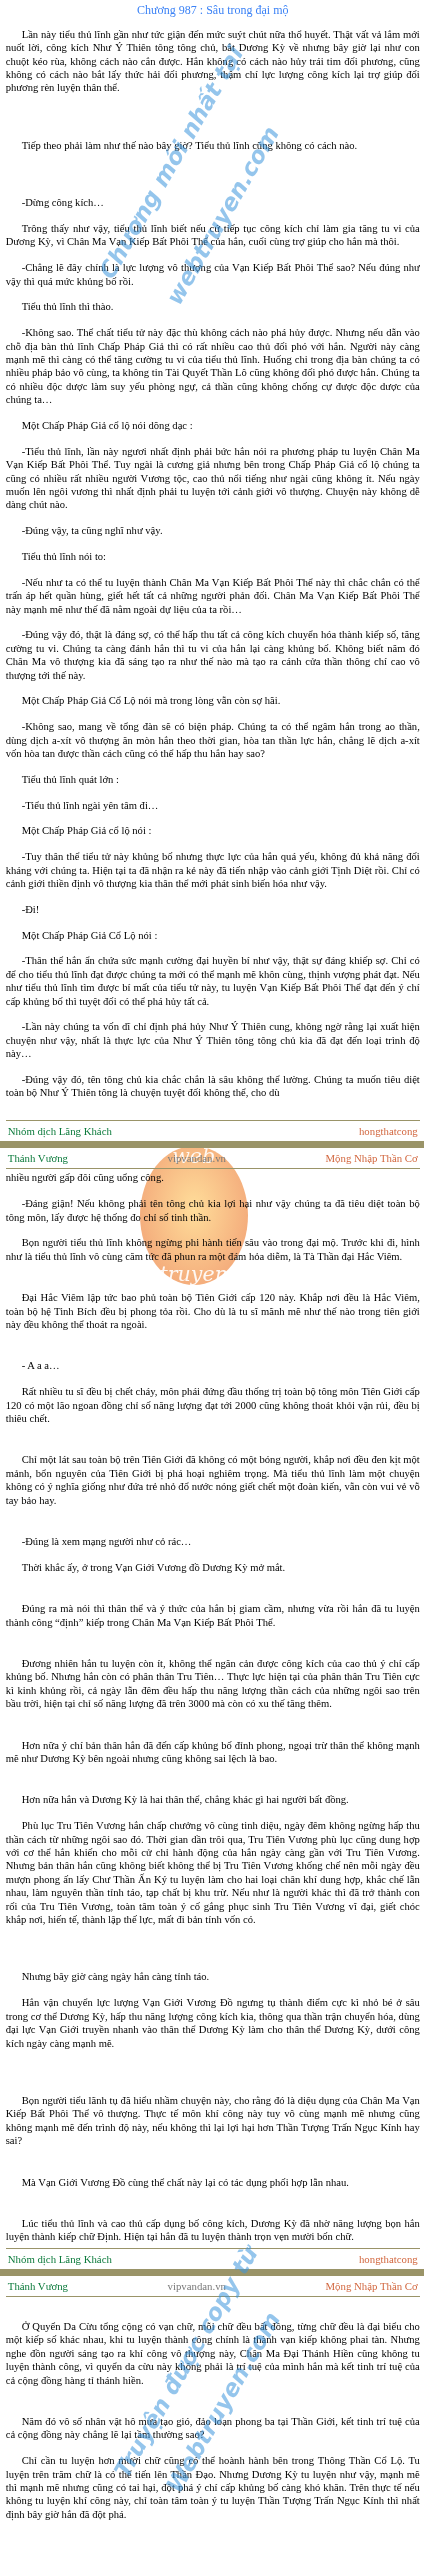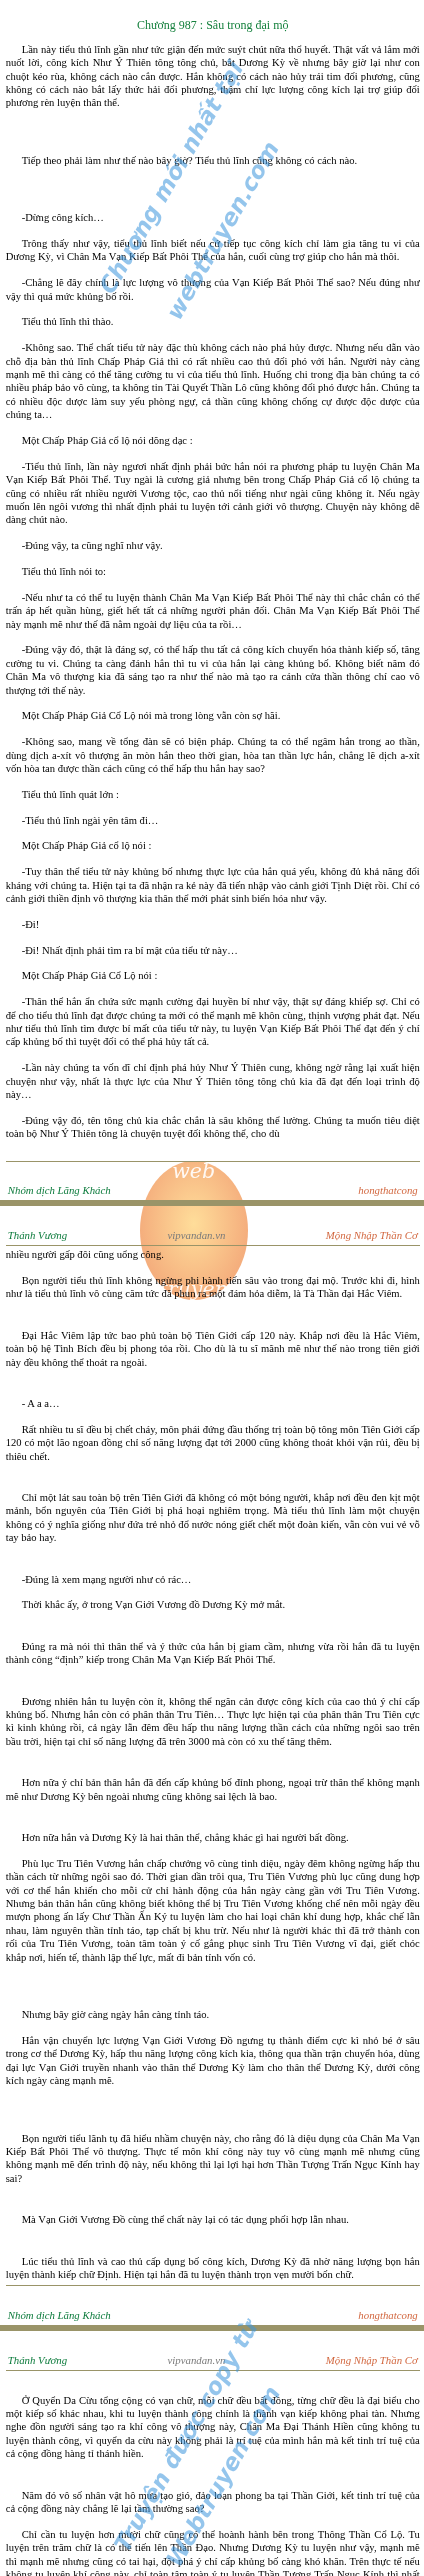--- a/index.html
+++ b/index.html
@@ -1,34 +1,34 @@
 <!DOCTYPE html>
 <html style="font-size:8.2px"><head>
 <meta charset="utf-8">
 <style>
   html, body { margin: 0; padding: 0; background: #ffffff; }
   body { width: 425px; font-family: "Liberation Serif", "DejaVu Serif", serif; color: #000; }
   .page { padding: 0 5.2px 0 5.7px; }
   .title {
-    text-align: center; color: #15803d; font-size: 12px; line-height: 13.4px;
-    padding-top: 19px; margin: 0 0 10.3px 0; font-weight: normal;
+    text-align: center; color: #3b82f6; font-size: 12px; line-height: 13.4px;
+    padding-top: 4px; margin: 0 0 10.3px 0; font-weight: normal;
   }
   .para {
     font-size: 10.6px; line-height: 13.4px; text-align: justify;
     text-indent: 16px; margin: 0 0 12.4px 0;
   }
   .para.gap-lg { margin-bottom: 28px; }
   .para.gap-xl { margin-bottom: 44px; }
   .break {
     margin: 0 0 2.1px 0; position: relative;
   }
   .break .rule { height: 1px; background: #9a9468; margin: 0; }
   .break .row {
     display: flex; justify-content: space-between; align-items: center;
-    height: 20.6px; font-style: italic; font-size: 10.8px; padding: 0 2.1px; margin-top: 18px;
+    height: 20.6px; font-size: 10.8px; padding: 0 2.1px;
   }
   .break .band { height: 6.2px; background: #9a9468; margin: 0 -5.7px 0 -5.7px; }
   .green { color: #0b7a3b; }
   .orange { color: #d2673f; }
   .gray { color: #7a7a7a; }
   .wm {
     position: absolute; pointer-events: none; color: rgba(60,150,220,0.55);
     font-family: "DejaVu Sans", sans-serif; font-weight: bold; font-style: italic;
     font-size: 23px; transform: rotate(-60deg); transform-origin: left top; white-space: nowrap;
   }
@@ -69,21 +69,20 @@
     <p class="para">Tiểu thủ lĩnh nói to:</p>
     <p class="para">-Nếu như ta có thể tu luyện thành Chân Ma Vạn Kiếp Bất Phôi Thể này thì chắc chắn có thể trấn áp hết quần hùng, giết hết tất cả những người phản đối. Chân Ma Vạn Kiếp Bất Phôi Thể này mạnh mẽ như thế đã nằm ngoài dự liệu của ta rồi…</p>
     <p class="para">-Đúng vậy đó, thật là đáng sợ, có thể hấp thu tất cả công kích chuyển hóa thành kiếp số, tăng cường tu vi. Chúng ta càng đánh hắn thì tu vi của hắn lại càng khủng bố. Không biết năm đó Chân Ma vô thượng kia đã sáng tạo ra như thế nào mà tạo ra cánh cửa thần thông chí cao vô thượng tới thế này.</p>
     <p class="para">Một Chấp Pháp Giả Cổ Lộ nói mà trong lòng vẫn còn sợ hãi.</p>
     <p class="para">-Không sao, mang về tổng đàn sẽ có biện pháp. Chúng ta có thể ngâm hắn trong ao thần, dùng dịch a-xít vô thượng ăn mòn hắn theo thời gian, hòa tan thần lực hắn, chẳng lẽ dịch a-xít vốn hòa tan được thần cách cũng có thể hấp thu hắn hay sao?</p>
     <p class="para">Tiểu thủ lĩnh quát lớn :</p>
     <p class="para">-Tiểu thủ lĩnh ngài yên tâm đi…</p>
     <p class="para">Một Chấp Pháp Giả cổ lộ nói :</p>
     <p class="para">-Tuy thân thể tiểu tử này khủng bố nhưng thực lực của hắn quá yếu, không đủ khả năng đối kháng với chúng ta. Hiện tại ta đã nhận ra kẻ này đã tiến nhập vào cảnh giới Tịnh Diệt rồi. Chỉ có cảnh giới thiền định vô thượng kia thân thể mới phát sinh biến hóa như vậy.</p>
     <p class="para">-Đi!</p>
-    <p class="para">-Đi! Nhất định phải tìm ra bí mật của tiểu tử này…</p>
     <p class="para">Một Chấp Pháp Giả Cổ Lộ nói :</p>
     <p class="para">-Thân thể hắn ẩn chứa sức mạnh cường đại huyền bí như vậy, thật sự đáng khiếp sợ. Chỉ có để cho tiểu thủ lĩnh đạt được chúng ta mới có thể mạnh mẽ khôn cùng, thịnh vượng phát đạt. Nếu như tiểu thủ lĩnh tìm được bí mất của tiểu tử này, tu luyện Vạn Kiếp Bất Phôi Thể đạt đến ý chí cấp khủng bố thì tuyệt đối có thể phá hủy tất cả.</p>
     <p class="para">-Lần này chúng ta vốn dĩ chỉ định phá hủy Như Ý Thiên cung, không ngờ rằng lại xuất hiện chuyện như vậy, nhất là thực lực của Như Ý Thiên tông tông chủ kia đã đạt đến loại trình độ này…</p>
     <p class="para" style="margin-bottom:20px;">-Đúng vậy đó, tên tông chủ kia chắc chắn là sâu không thể lường. Chúng ta muốn tiêu diệt toàn bộ Như Ý Thiên tông là chuyện tuyệt đối không thể, cho dù</p>
   </div>
 
   <div class="break">
     <div class="rule"></div>
     <div class="row">
       <span class="green">Nhóm dịch Lãng Khách</span>
@@ -93,20 +92,21 @@
     <div class="row">
       <span class="green">Thánh Vương</span>
       <span class="gray">vipvandan.vn</span>
       <span class="orange">Mộng Nhập Thần Cơ</span>
     </div>
     <div class="rule"></div>
   </div>
 
   <div class="wrap">
     <p class="para" style="text-indent:0;">nhiều người gấp đôi cũng uổng công.</p>
+    <p class="para">-Đáng giận! Nếu không phải tên tông chủ kia lợi hại như vậy chúng ta đã tiêu diệt toàn bộ tông môn, lấy được hệ thống đo chỉ số tinh thần.</p>
     <p class="para gap-lg">Bọn người tiểu thủ lĩnh không ngừng phi hành tiến sâu vào trong đại mộ. Trước khi đi, hình như là tiểu thủ lĩnh vô cùng căm tức đã phun ra một đám hỏa diễm, là Tà Thần đại Hắc Viêm.</p>
     <p class="para gap-lg">Đại Hắc Viêm lập tức bao phủ toàn bộ Tiên Giới cấp 120 này. Khắp nơi đều là Hắc Viêm, toàn bộ hệ Tinh Bích đều bị phong tỏa rồi. Cho dù là tu sĩ mãnh mẽ như thế nào trong tiên giới này đều không thể thoát ra ngoài.</p>
     <p class="para">- A a a…</p>
     <p class="para gap-lg">Rất nhiều tu sĩ đều bị chết cháy, môn phái đứng đầu thống trị toàn bộ tông môn Tiên Giới cấp 120 có một lão ngoan đồng chỉ số năng lượng đạt tới 2000 cũng không thoát khỏi vận rủi, đều bị thiêu chết.</p>
     <p class="para gap-lg">Chỉ một lát sau toàn bộ trên Tiên Giới đã không có một bóng người, khắp nơi đều đen kịt một mảnh, bổn nguyên của Tiên Giới bị phá hoại nghiêm trọng. Mà tiểu thủ lĩnh làm một chuyện không có ý nghĩa giống như đứa trẻ nhỏ đổ nước nóng giết chết một đoàn kiến, vẫn còn vui vẻ vỗ tay bảo hay.</p>
     <p class="para">-Đúng là xem mạng người như cỏ rác…</p>
     <p class="para gap-lg">Thời khắc ấy, ở trong Vạn Giới Vương đồ Dương Kỳ mở mắt.</p>
     <p class="para gap-lg">Đúng ra mà nói thì thân thể và ý thức của hắn bị giam cầm, nhưng vừa rồi hắn đã tu luyện thành công “định” kiếp trong Chân Ma Vạn Kiếp Bất Phôi Thể.</p>
     <p class="para gap-lg">Đương nhiên hắn tu luyện còn ít, không thể ngăn cản được công kích của cao thủ ý chí cấp khủng bố. Nhưng hắn còn có phân thân Tru Tiên… Thực lực hiện tại của phân thân Tru Tiên cực kì kinh khủng rồi, cả ngày lẫn đêm đều hấp thu năng lượng thần cách của những ngôi sao trên bầu trời, hiện tại chỉ số năng lượng đã trên 3000 mà còn có xu thế tăng thêm.</p>
     <p class="para gap-lg">Hơn nữa ý chí bản thân hắn đã đến cấp khủng bố đỉnh phong, ngoại trừ thân thể không mạnh mẽ như Dương Kỳ bên ngoài nhưng cũng không sai lệch là bao.</p>

